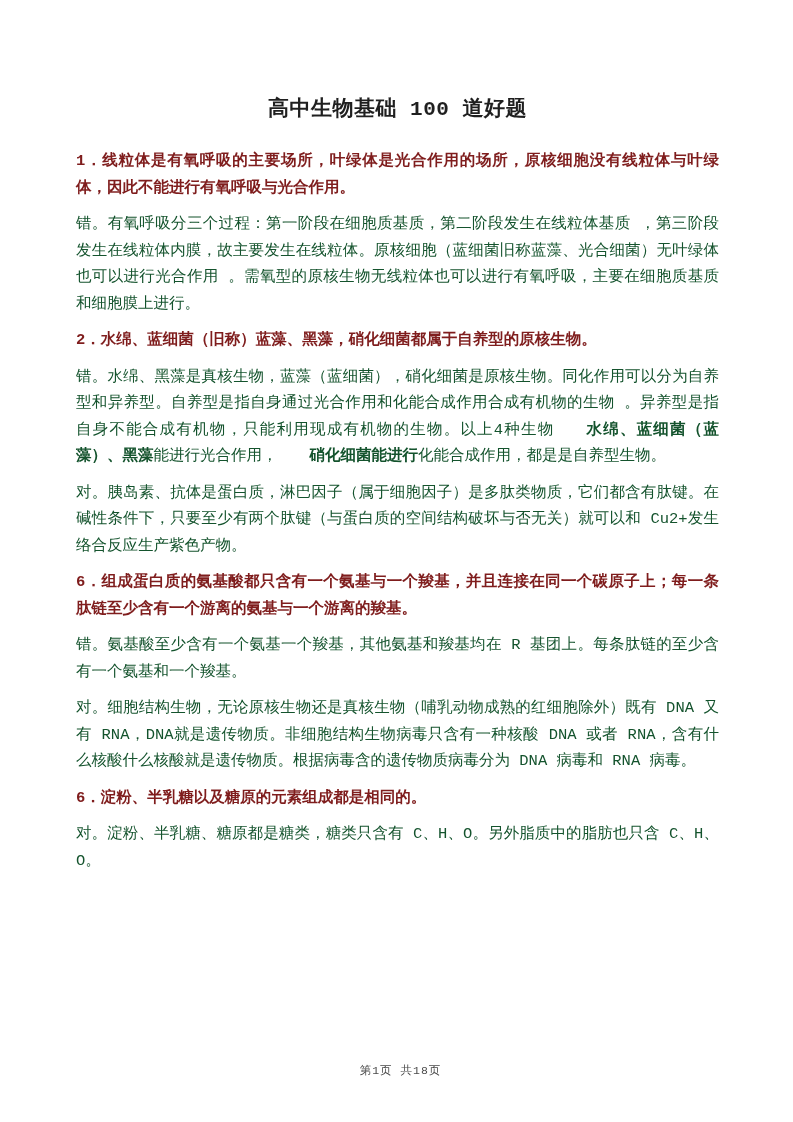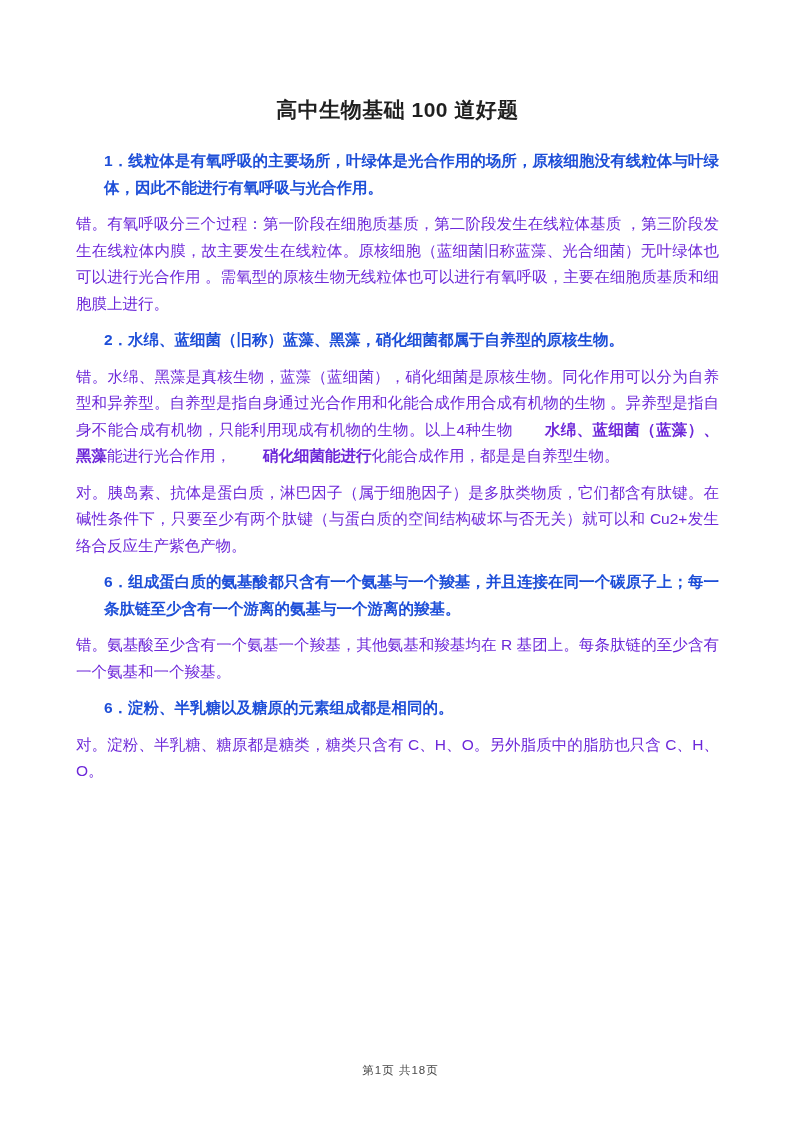--- a/index.html
+++ b/index.html
@@ -8,21 +8,21 @@
     background: #ffffff;
   }
   .page {
     position: relative;
     width: 793px;
     height: 1122px;
     margin: 0 auto;
     background: #ffffff;
     box-sizing: border-box;
     padding: 96px 74px 0 76px;
-    font-family: Liberation Sans, sans-serif;
+    font-family: Liberation Mono, monospace;
     color: #3b3b3b;
     overflow: hidden;
   }
   h1.doc-title {
     margin: 0 0 24px 0;
     text-align: center;
     font-size: 21px;
     line-height: 28px;
     font-weight: bold;
     color: #1f1f1f;
@@ -30,26 +30,25 @@
   }
   p.para {
     margin: 0 0 10px 0;
     font-size: 15.5px;
     line-height: 26.5px;
     text-align: justify;
     text-justify: inter-ideograph;
     word-break: break-all;
   }
   p.question {
-    color: #1d4ed8;
+    color: #7f1d1d;
     font-weight: bold;
-    margin-left: 28px;
   }
   p.answer {
-    color: #6d28d9;
+    color: #14532d;
     font-weight: normal;
   }
   .b {
     font-weight: bold;
     margin-left: 32px;
   }
   .page-footer {
     position: absolute;
     left: 8px;
     right: 0;
@@ -71,19 +70,20 @@
   <p class="para answer">错。有氧呼吸分三个过程：第一阶段在细胞质基质，第二阶段发生在线粒体基质 ，第三阶段发生在线粒体内膜，故主要发生在线粒体。原核细胞（蓝细菌旧称蓝藻、光合细菌）无叶绿体也可以进行光合作用 。需氧型的原核生物无线粒体也可以进行有氧呼吸，主要在细胞质基质和细胞膜上进行。</p>
 
   <p class="para question">2．水绵、蓝细菌（旧称）蓝藻、黑藻，硝化细菌都属于自养型的原核生物。</p>
   <p class="para answer"><span>错。水绵、黑藻是真核生物，蓝藻（蓝细菌），硝化细菌是原核生物。同化作用可以分为自养型和异养型。自养型是指自身通过光合作用和化能合成作用合成有机物的生物 。异养型是指自身不能合成有机物，只能利用现成有机物的生物。以上4种生物</span><span class="b">水绵、蓝细菌（蓝藻）、黑藻</span><span>能进行光合作用，</span><span class="b">硝化细菌能进行</span><span>化能合成作用，都是是自养型生物。</span></p>
 
   <p class="para answer">对。胰岛素、抗体是蛋白质，淋巴因子（属于细胞因子）是多肽类物质，它们都含有肽键。在碱性条件下，只要至少有两个肽键（与蛋白质的空间结构破坏与否无关）就可以和 Cu2+发生络合反应生产紫色产物。</p>
 
   <p class="para question">6．组成蛋白质的氨基酸都只含有一个氨基与一个羧基，并且连接在同一个碳原子上；每一条肽链至少含有一个游离的氨基与一个游离的羧基。</p>
   <p class="para answer">错。氨基酸至少含有一个氨基一个羧基，其他氨基和羧基均在 R 基团上。每条肽链的至少含有一个氨基和一个羧基。</p>
 
+  <p class="para answer">对。细胞结构生物，无论原核生物还是真核生物（哺乳动物成熟的红细胞除外）既有 DNA 又有 RNA，DNA就是遗传物质。非细胞结构生物病毒只含有一种核酸 DNA 或者 RNA，含有什么核酸什么核酸就是遗传物质。根据病毒含的遗传物质病毒分为 DNA 病毒和 RNA 病毒。</p>
 
   <p class="para question">6．淀粉、半乳糖以及糖原的元素组成都是相同的。</p>
   <p class="para answer">对。淀粉、半乳糖、糖原都是糖类，糖类只含有 C、H、O。另外脂质中的脂肪也只含 C、H、O。</p>
 
   <div class="page-footer">第1页 共18页</div>
 
 </div>
 
 </body></html>

